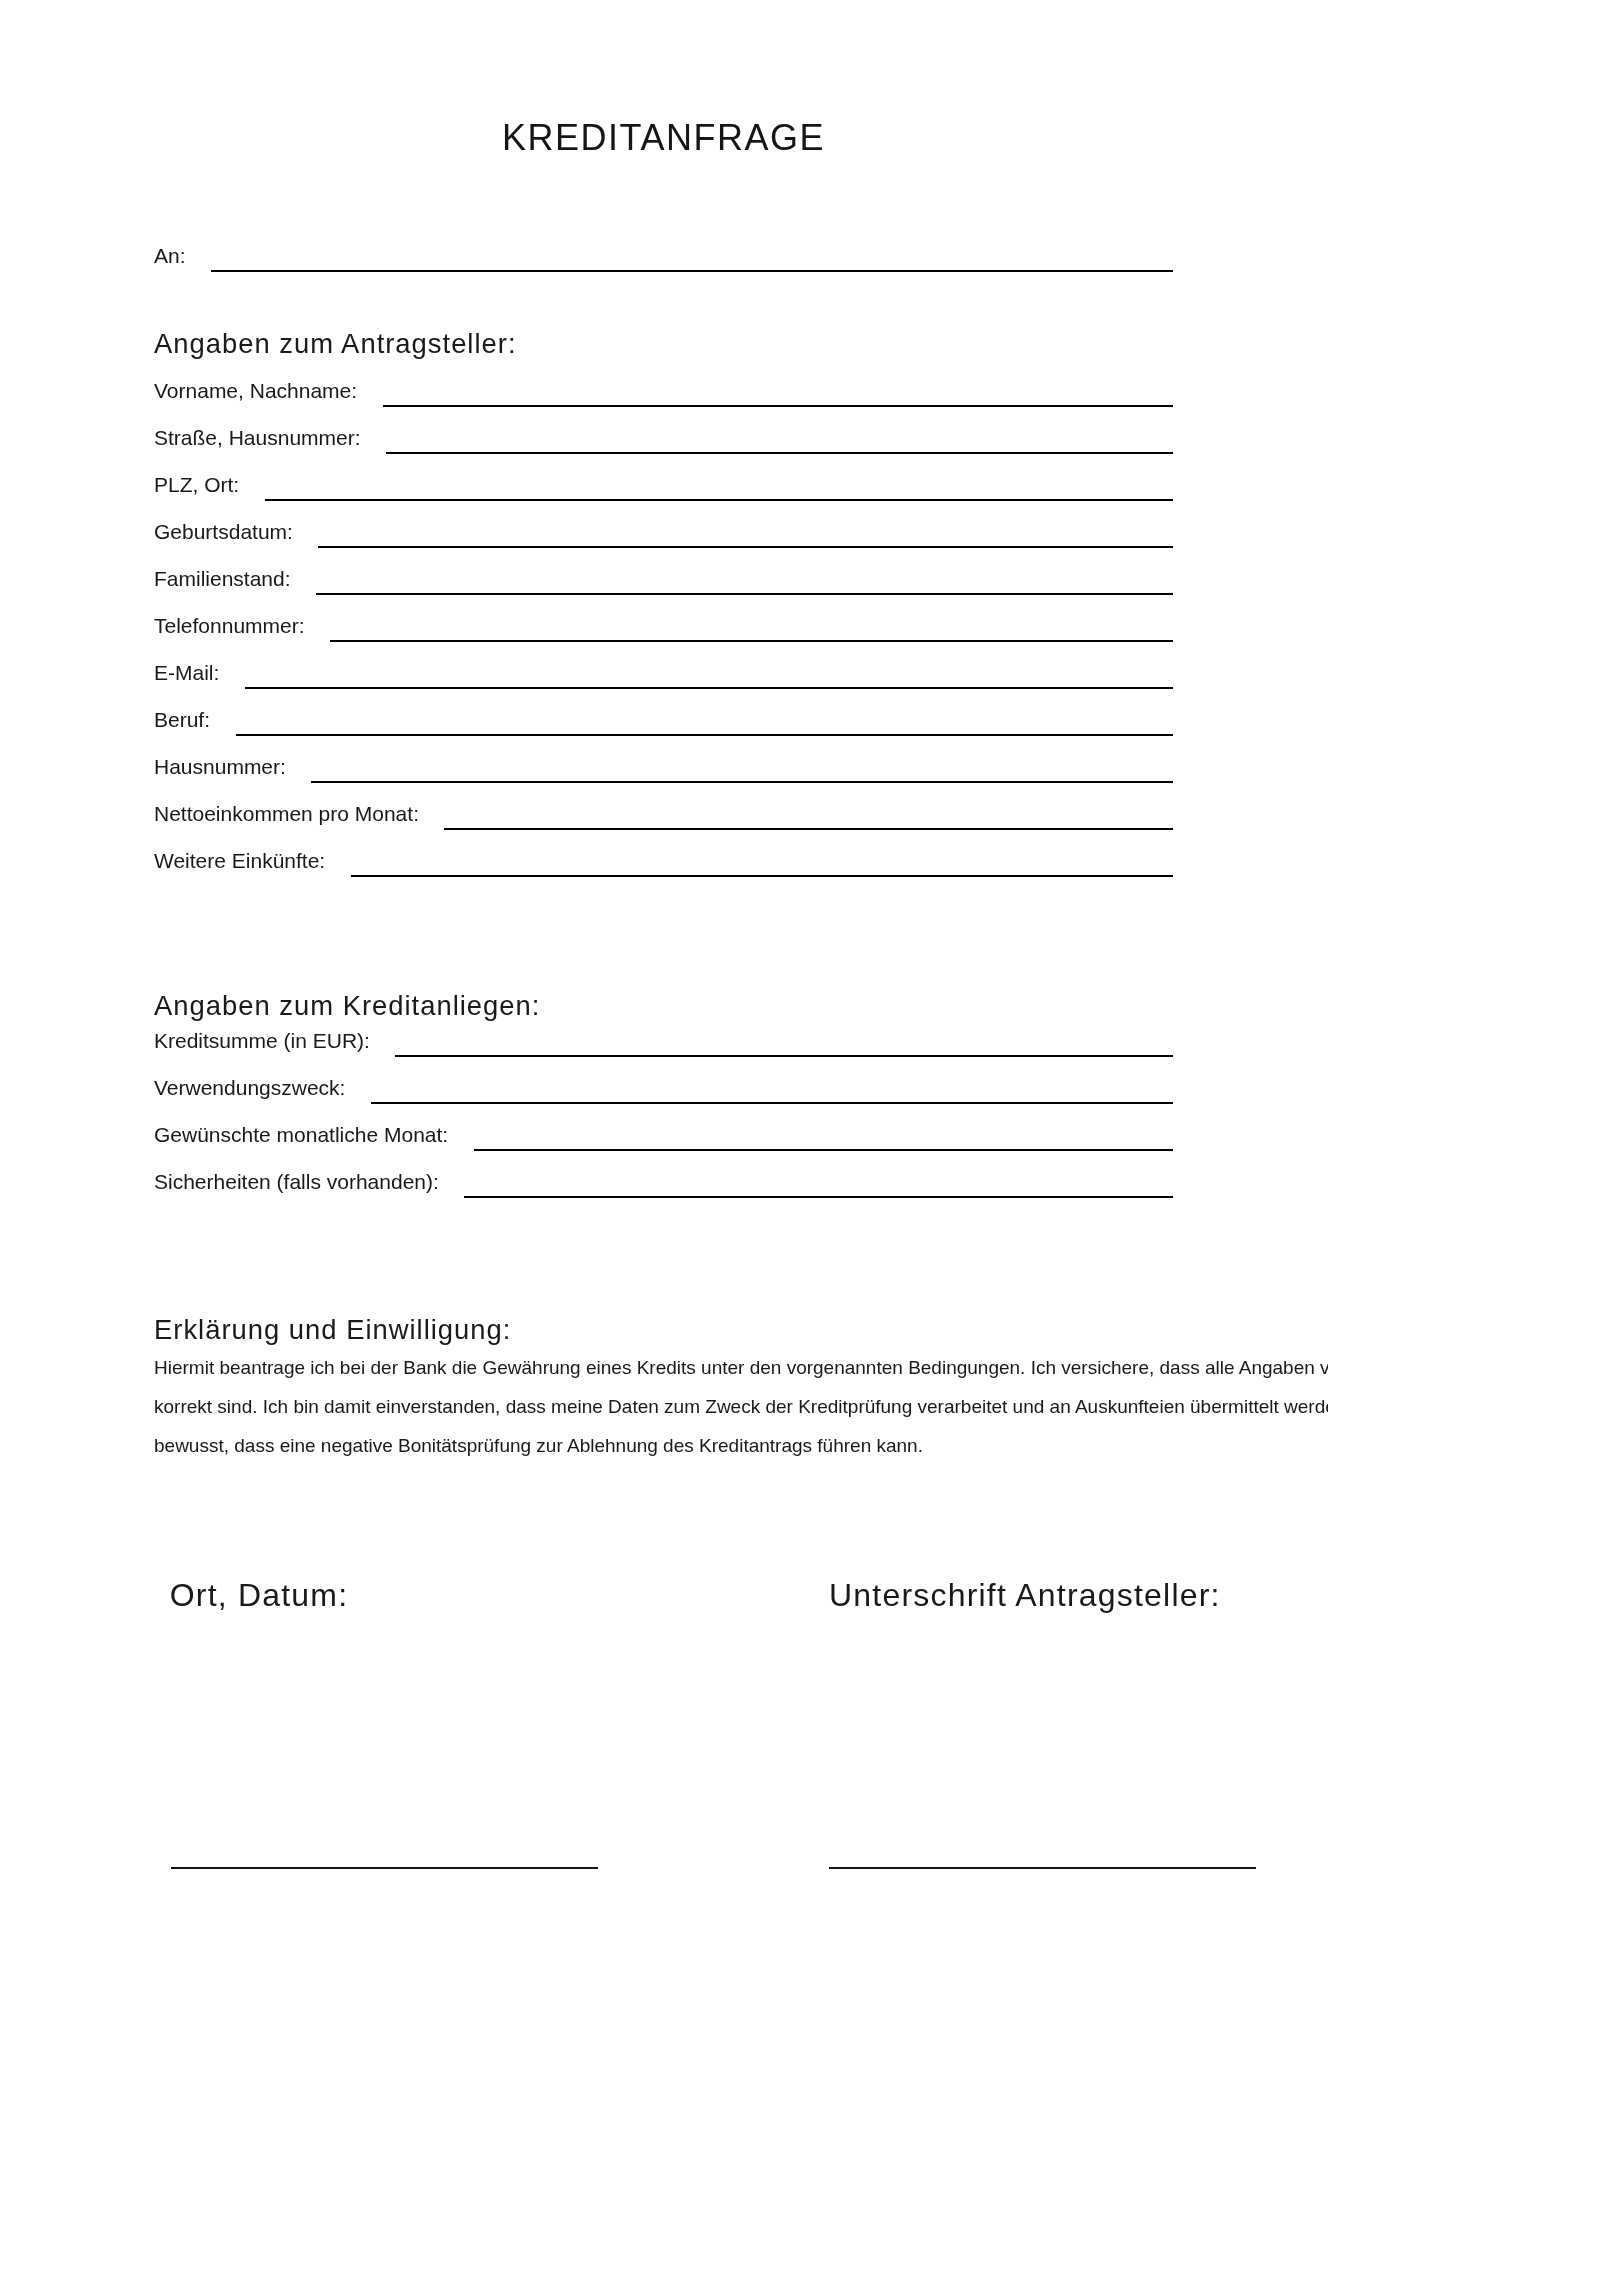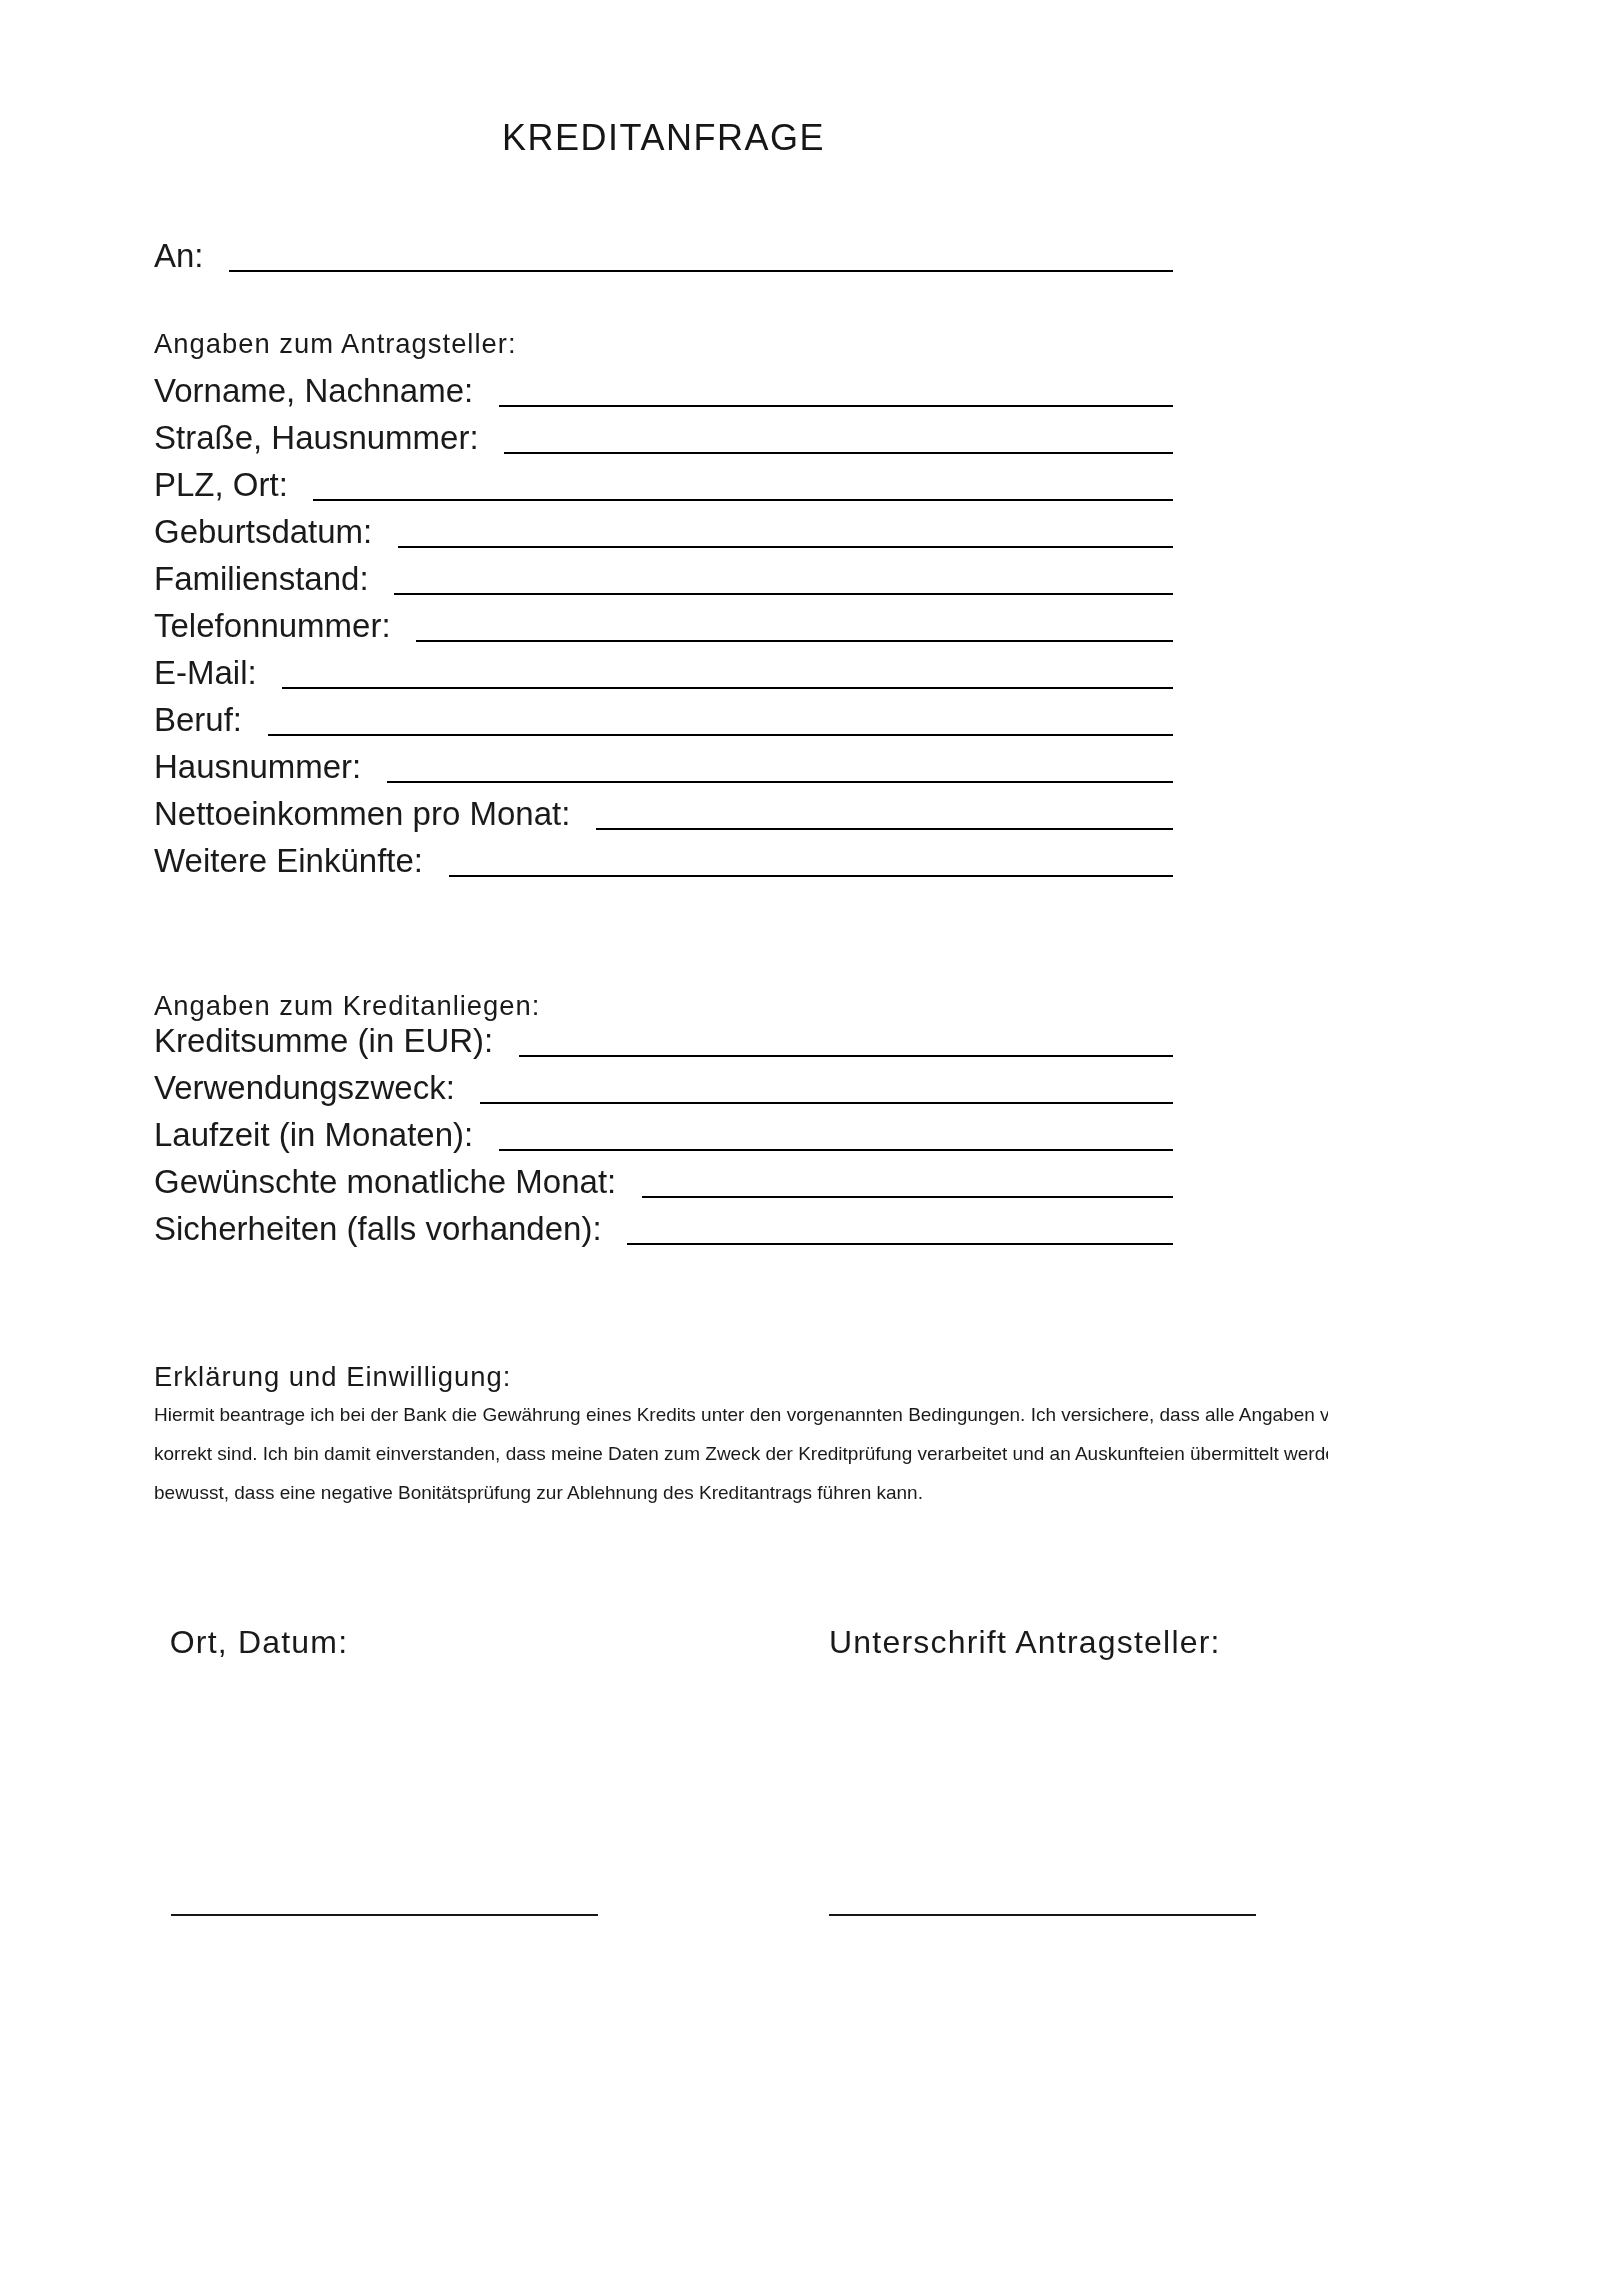--- a/index.html
+++ b/index.html
@@ -23,21 +23,21 @@
     letter-spacing: 1.5px;
     line-height: 43px;
     color: #161616;
   }
   .row {
     display: flex;
     align-items: flex-start;
     height: 47px;
   }
   .label {
-    font-size: 33px;
+    font-size: 21px;
     line-height: 33px;
     white-space: nowrap;
   }
   .fill-line {
     flex: 1 1 auto;
     margin-left: 25.5px;
     height: 31px;
     border-bottom: 2.9px solid #000000;
   }
   .an-row { margin-top: 80px; }
@@ -144,24 +144,20 @@
   <div class="rows-loan">
     <div class="row">
       <span class="label">Kreditsumme (in EUR):</span>
       <span class="fill-line"></span>
     </div>
     <div class="row">
       <span class="label">Verwendungszweck:</span>
       <span class="fill-line"></span>
     </div>
     <div class="row">
-      <span class="label">Laufzeit (in Monaten):</span>
-      <span class="fill-line"></span>
-    </div>
-    <div class="row">
       <span class="label">Gewünschte monatliche Monat:</span>
       <span class="fill-line"></span>
     </div>
     <div class="row">
       <span class="label">Sicherheiten (falls vorhanden):</span>
       <span class="fill-line"></span>
     </div>
   </div>
 
   <div class="section-heading heading-declaration">Erklärung und Einwilligung:</div>

